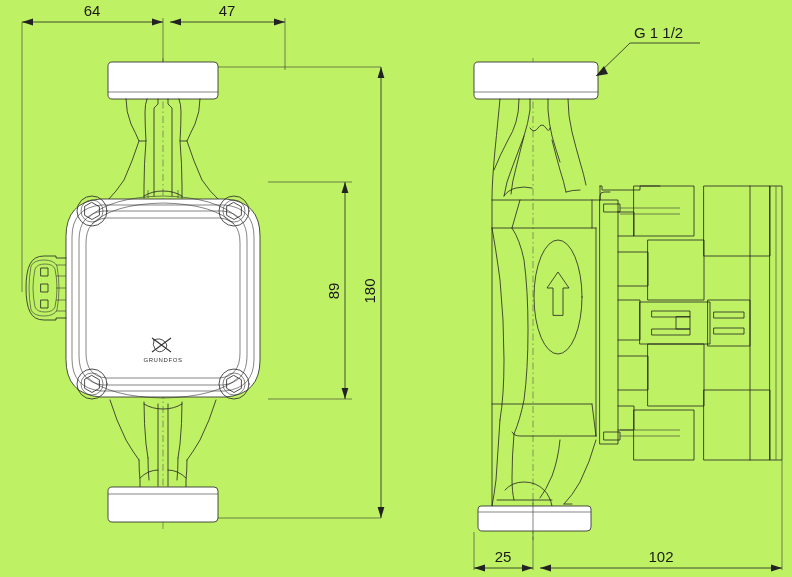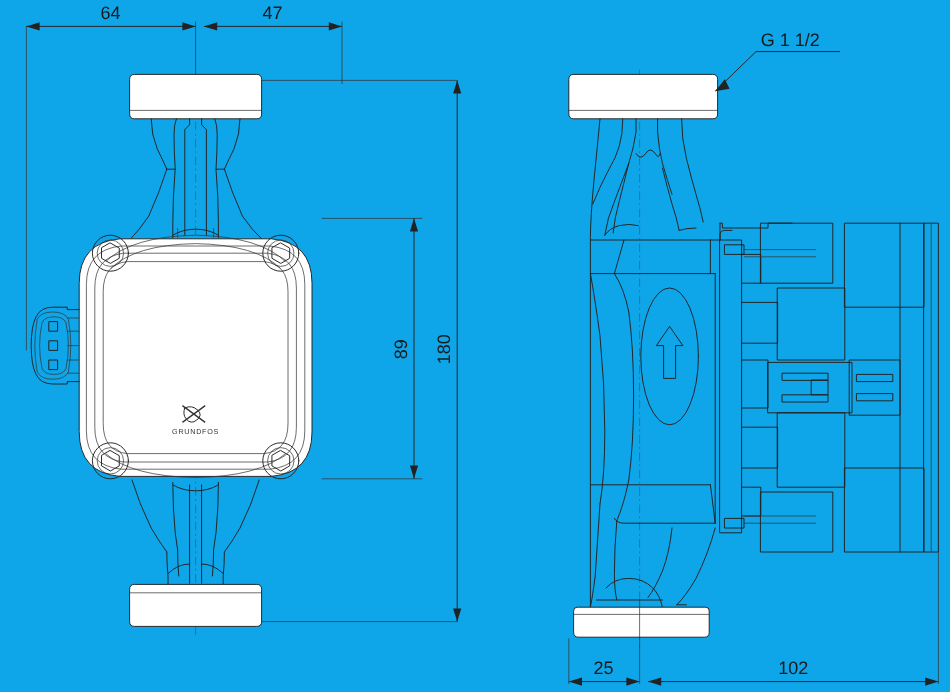--- a/index.html
+++ b/index.html
@@ -3,21 +3,21 @@
 <meta charset="utf-8">
 <title>Technical Drawing</title>
 <style>
   html,body{margin:0;padding:0;background:#ffffff;}
   body{
     width:792px;height:577px;
     font-family:"Liberation Sans", sans-serif;
     overflow:hidden;
     position:relative;
   }
-  #stage{position:relative;width:792px;height:577px;background:#0ea5e9;}
+  #stage{position:relative;width:792px;height:577px;background:#bef264;}
   svg#drawing{position:absolute;left:0;top:0;width:792px;height:577px;display:block;}
   .dimtext{
     font-family:"Liberation Sans", sans-serif;
     font-size:15px;
     fill:#1a1a1a;
   }
   .logotext{
     font-family:"Liberation Sans", sans-serif;
     font-size:6px;
     letter-spacing:0.6px;

